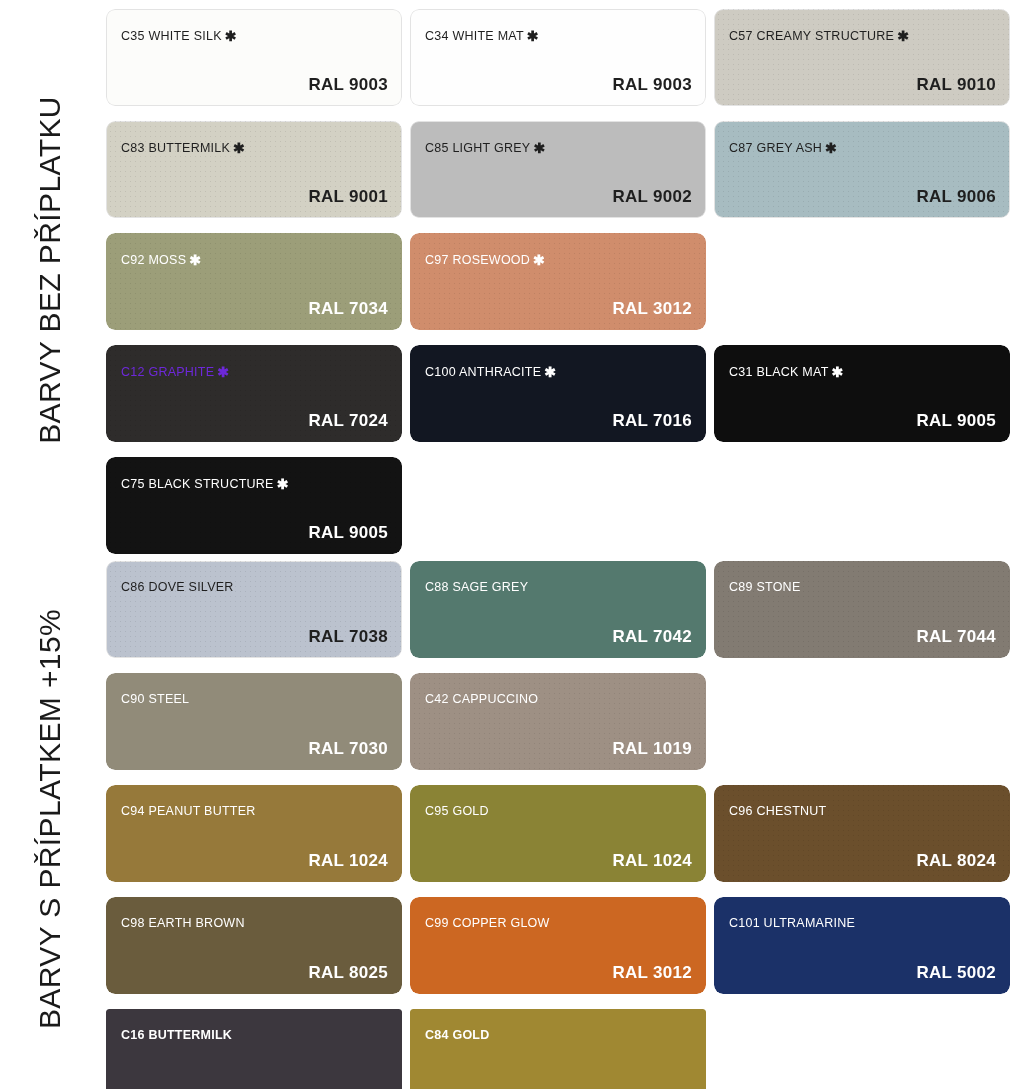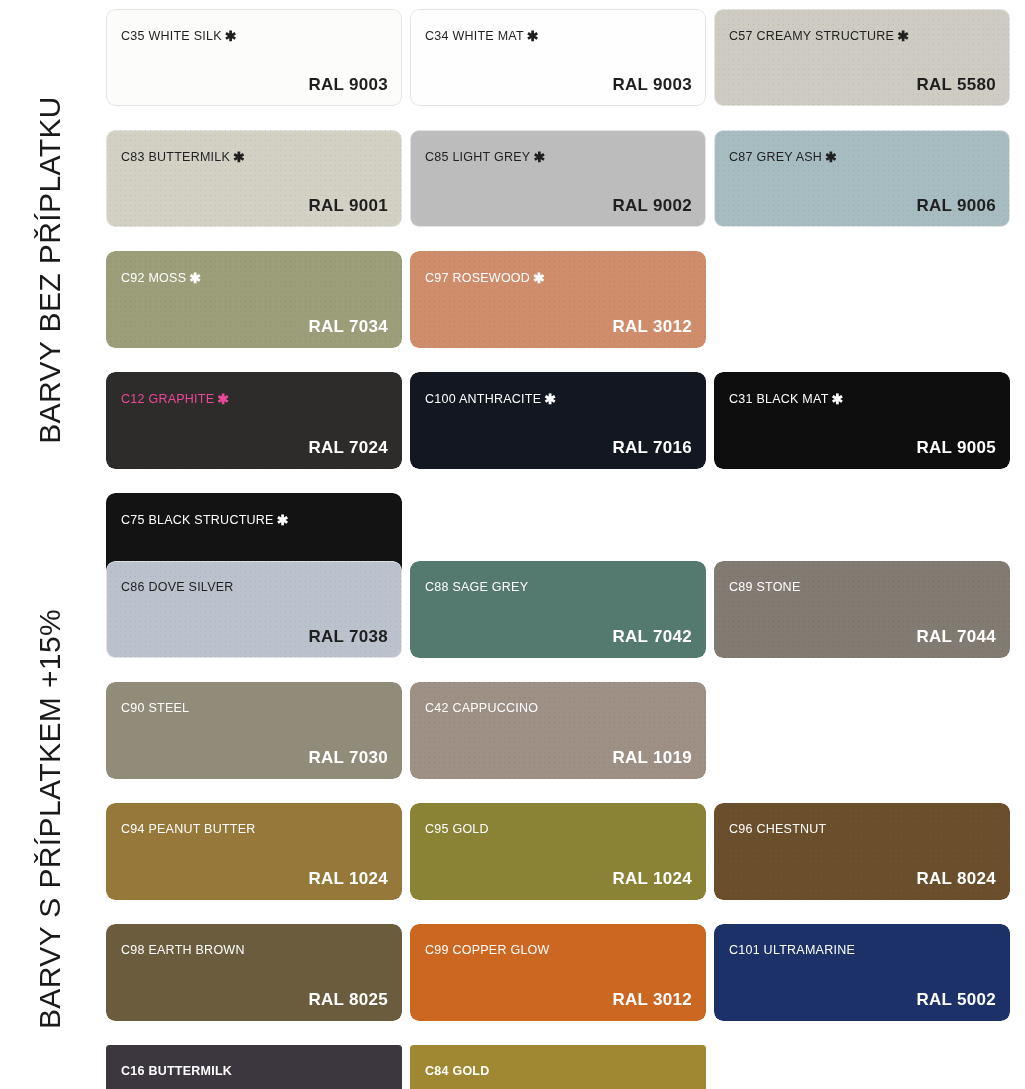--- a/index.html
+++ b/index.html
@@ -43,21 +43,21 @@
     position: absolute;
     left: 106px;
     width: 912px;
   }
   #section-free { top: 9px; }
   #section-paid { top: 561px; }
 
   .row {
     display: flex;
     gap: 8px;
-    margin-bottom: 24px;
+    margin-bottom: 15px;
   }
   .row:last-child { margin-bottom: 0; }
 
   .swatch {
     position: relative;
     width: 296px;
     height: 97px;
     border-radius: 9px;
     overflow: hidden;
     flex: 0 0 296px;
@@ -136,21 +136,21 @@
         </div>
         <div class="swatch bordered smooth" title="C34 WHITE MAT — RAL 9003">
           <div class="tint" style="background: rgb(254, 254, 254);"></div>
           <div class="sw-name" style="color: rgb(31, 31, 31);">C34 WHITE MAT<span class="star">✱</span></div>
           <div class="sw-ral" style="color: rgb(31, 31, 31);">RAL 9003</div>
         </div>
         <div class="swatch bordered" title="C57 CREAMY STRUCTURE — RAL 9010">
           <div class="tint" style="background: rgb(206, 203, 194);"></div>
           <div class="noise"></div>
           <div class="sw-name" style="color: rgb(31, 31, 31);">C57 CREAMY STRUCTURE<span class="star">✱</span></div>
-          <div class="sw-ral" style="color: rgb(31, 31, 31);">RAL 5580</div>
+          <div class="sw-ral" style="color: rgb(31, 31, 31);">RAL 9010</div>
         </div>
       </div>
       <div class="row">
         <div class="swatch bordered" title="C83 BUTTERMILK — RAL 9001">
           <div class="tint" style="background: rgb(211, 209, 196);"></div>
           <div class="noise"></div>
           <div class="sw-name" style="color: rgb(31, 31, 31);">C83 BUTTERMILK<span class="star">✱</span></div>
           <div class="sw-ral" style="color: rgb(31, 31, 31);">RAL 9001</div>
         </div>
         <div class="swatch bordered smooth" title="C85 LIGHT GREY — RAL 9002">
@@ -176,21 +176,21 @@
           <div class="tint" style="background: rgb(208, 141, 108);"></div>
           <div class="noise"></div>
           <div class="sw-name" style="color: rgb(255, 255, 255);">C97 ROSEWOOD<span class="star">✱</span></div>
           <div class="sw-ral" style="color: rgb(255, 255, 255);">RAL 3012</div>
         </div>
       </div>
       <div class="row">
         <div class="swatch" title="C12 GRAPHITE — RAL 7024">
           <div class="tint" style="background: rgb(46, 44, 43);"></div>
           <div class="noise"></div>
-          <div class="sw-name" style="color: #ec4899;">C12 GRAPHITE<span class="star">✱</span></div>
+          <div class="sw-name" style="color: #6d28d9;">C12 GRAPHITE<span class="star">✱</span></div>
           <div class="sw-ral" style="color: rgb(255, 255, 255);">RAL 7024</div>
         </div>
         <div class="swatch smooth" title="C100 ANTHRACITE — RAL 7016">
           <div class="tint" style="background: rgb(18, 23, 34);"></div>
           <div class="sw-name" style="color: rgb(255, 255, 255);">C100 ANTHRACITE<span class="star">✱</span></div>
           <div class="sw-ral" style="color: rgb(255, 255, 255);">RAL 7016</div>
         </div>
         <div class="swatch smooth" title="C31 BLACK MAT — RAL 9005">
           <div class="tint" style="background: rgb(14, 14, 14);"></div>
           <div class="sw-name" style="color: rgb(255, 255, 255);">C31 BLACK MAT<span class="star">✱</span></div>

